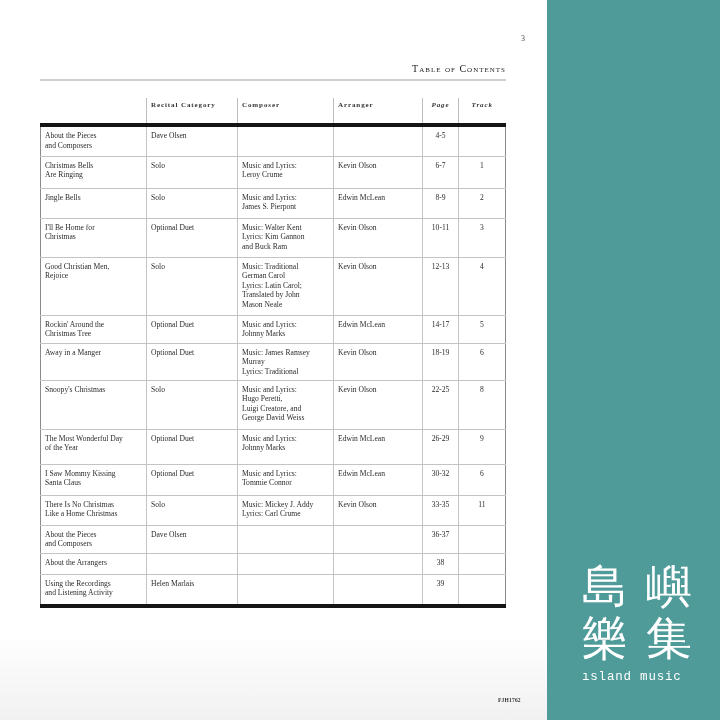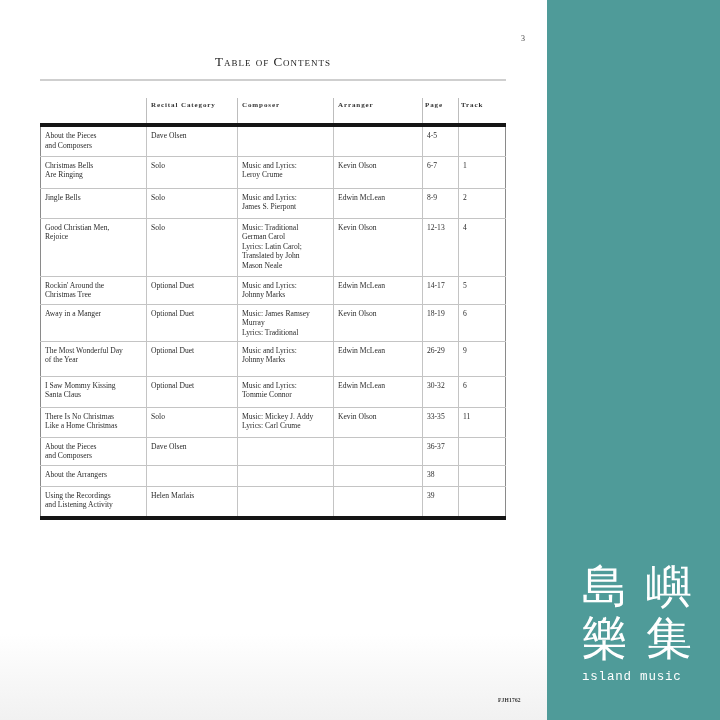--- a/index.html
+++ b/index.html
@@ -10,22 +10,22 @@
       color: #2a2a2a;
     }
     .page {
       position: absolute; left: 0; top: 0; width: 547px; height: 720px;
       background: linear-gradient(to bottom, #ffffff 0%, #ffffff 88%, #f1f1f1 100%);
     }
     .page-number {
       position: absolute; left: 521px; top: 34px; font-size: 8px; color: #444;
     }
     .toc-title {
-      position: absolute; left: 40px; width: 466px; top: 54px;
-      text-align: center; font-size: 13px; letter-spacing: 1px; color: #222;
+      position: absolute; left: 40px; width: 466px; top: 63px;
+      text-align: right; font-size: 10px; letter-spacing: 1px; color: #222;
       font-variant: small-caps; font-weight: normal;
     }
     .title-rule {
       position: absolute; left: 40px; width: 466px; top: 79px; height: 2px;
       background: #cfcfcf;
     }
     table.toc {
       position: absolute; left: 40px; top: 98px; width: 465px;
       border-collapse: collapse; table-layout: fixed;
       font-size: 7.6px; line-height: 9.6px; color: #2b2b2b;
@@ -36,26 +36,26 @@
     table.toc col.c3 { width: 89px; }
     table.toc col.c4 { width: 36px; }
     table.toc col.c5 { width: 47px; }
     table.toc th {
       font-weight: bold; font-size: 7px; letter-spacing: 0.9px; text-align: left;
       padding: 3px 8px 0 4px; vertical-align: top; height: 22px;
       border-left: 1px solid #bdbdbd; color: #333;
       border-bottom: 4px solid #151515;
     }
     table.toc th.first { border-left: none; }
-    table.toc th.center { padding-left: 2px; padding-right: 2px; }
+    table.toc th.center { text-align: center; padding-left: 2px; padding-right: 2px; font-style: italic; }
     table.toc td {
       border: 1px solid #c4c4c4; padding: 4px 4px 2px 4px; vertical-align: top;
       white-space: pre-line;
     }
-    table.toc td.center { }
+    table.toc td.center { text-align: center; }
     table.toc td.first { border-left: 1px solid #8a8a8a; }
     table.toc td.last { border-right: 1px solid #8a8a8a; }
     table.toc tr.last-row td { border-bottom: 4px solid #151515; }
     .it { font-style: italic; }
     .footer-code {
       position: absolute; left: 498px; top: 697px; font-size: 5.5px; color: #333;
       font-weight: bold; letter-spacing: 0.2px;
     }
     .brand-panel {
       position: absolute; left: 547px; top: 0; width: 173px; height: 720px;
@@ -120,20 +120,31 @@
       </tr>
       <tr style="height:30px">
         <td class="first">Jingle Bells</td>
         <td>Solo</td>
         <td>Music and Lyrics:
 James S. Pierpont</td>
         <td>Edwin McLean</td>
         <td class="center">8-9</td>
         <td class="center last">2</td>
       </tr>
+      <tr style="height:39px">
+        <td class="first">I'll Be Home for
+Christmas</td>
+        <td>Optional Duet</td>
+        <td>Music: Walter Kent
+Lyrics: Kim Gannon
+and Buck Ram</td>
+        <td>Kevin Olson</td>
+        <td class="center">10-11</td>
+        <td class="center last">3</td>
+      </tr>
       <tr style="height:58px">
         <td class="first">Good Christian Men,
 Rejoice</td>
         <td>Solo</td>
         <td>Music: Traditional
 German Carol
 Lyrics: Latin Carol;
 Translated by John
 Mason Neale</td>
         <td>Kevin Olson</td>
@@ -152,20 +163,31 @@
       </tr>
       <tr style="height:37px">
         <td class="first">Away in a Manger</td>
         <td>Optional Duet</td>
         <td>Music: James Ramsey
 Murray
 Lyrics: Traditional</td>
         <td>Kevin Olson</td>
         <td class="center">18-19</td>
         <td class="center last">6</td>
+      </tr>
+      <tr style="height:49px">
+        <td class="first">Snoopy's Christmas</td>
+        <td>Solo</td>
+        <td>Music and Lyrics:
+Hugo Peretti,
+Luigi Creatore, and
+George David Weiss</td>
+        <td>Kevin Olson</td>
+        <td class="center">22-25</td>
+        <td class="center last">8</td>
       </tr>
       <tr style="height:35px">
         <td class="first">The Most Wonderful Day
 of the Year</td>
         <td>Optional Duet</td>
         <td>Music and Lyrics:
 Johnny Marks</td>
         <td>Edwin McLean</td>
         <td class="center">26-29</td>
         <td class="center last">9</td>

